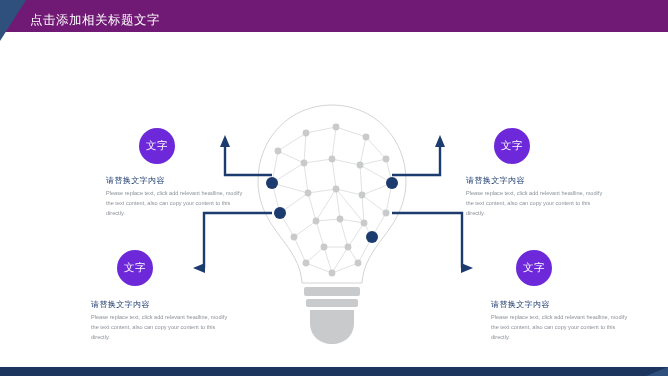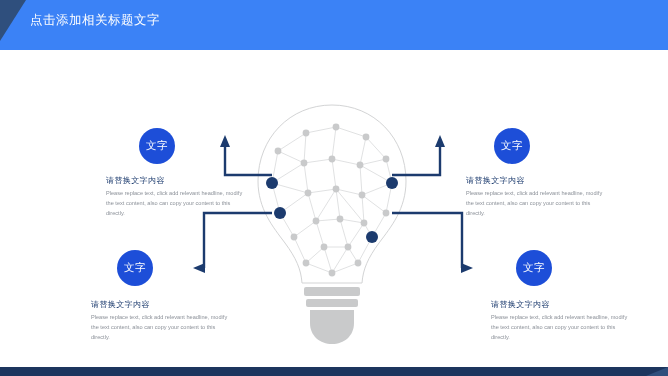--- a/index.html
+++ b/index.html
@@ -13,22 +13,22 @@
     position: relative;
     overflow: hidden;
     font-family: "Liberation Sans", sans-serif;
   }
 
   
   .header-bar {
     position: absolute;
     left: 0; top: 0;
     width: 668px;
-    height: 50px;
-    background: #3b82f6;
+    height: 32px;
+    background: #701a75;
   }
   .header-accent {
     position: absolute;
     left: 0; top: 0;
     width: 0; height: 0;
     border-left: 26px solid #2f4f7d;
     border-bottom: 41px solid transparent;
   }
   .header-title {
     position: absolute;
@@ -78,21 +78,21 @@
     width: 668px;
     height: 326px;
   }
 
   
   .node {
     position: absolute;
     width: 36px;
     height: 36px;
     border-radius: 50%;
-    background: #1d4ed8;
+    background: #6d28d9;
     color: #ffffff;
     font-size: 10.5px;
     display: flex;
     align-items: center;
     justify-content: center;
     letter-spacing: 0.5px;
   }
   .node-tl { left: 139px; top: 87px; }
   .node-bl { left: 117px; top: 209px; }
   .node-tr { left: 494px; top: 87px; }

